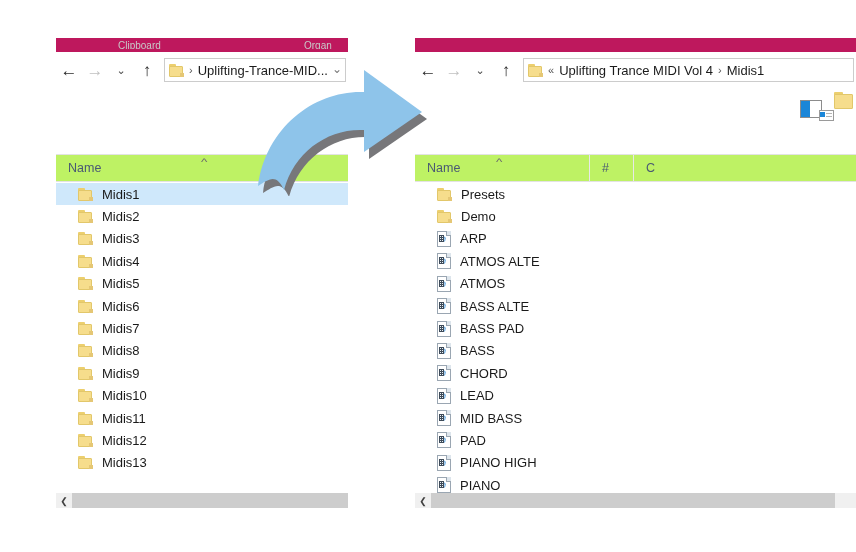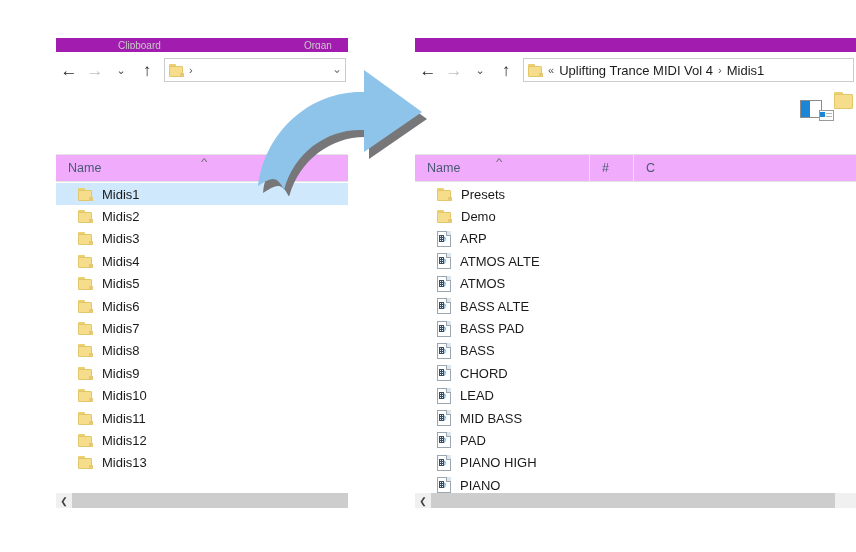--- a/index.html
+++ b/index.html
@@ -24,21 +24,21 @@
   }
   #left-window  { left: 56px;  top: 38px; width: 292px; height: 492px; }
   #right-window { left: 415px; top: 38px; width: 441px; height: 492px; }
 
   
   .ribbon-strip {
     position: absolute;
     left: 0; top: 0;
     width: 100%;
     height: 14px;
-    background: #a21caf;
+    background: #be185d;
     border-bottom: 1px solid #dcdcdc;
     overflow: hidden;
   }
   .ribbon-label {
     position: absolute;
     bottom: 1px;
     font-size: 10px;
     color: #c9c9c9;
     white-space: nowrap;
     clip-path: inset(0 0 2px 0);
@@ -192,21 +192,21 @@
   }
 
   
   .colheader {
     position: absolute;
     left: 0;
     width: 100%;
     height: 28px;
     border-top: 1px solid #e3e3e3;
     border-bottom: 1px solid #e3e3e3;
-    background: #f0abfc;
+    background: #bef264;
     display: flex;
     align-items: center;
     box-sizing: border-box;
     overflow: hidden;
   }
   #left-window  .colheader { top: 116px; }
   #right-window .colheader { top: 116px; }
 
   .colcell {
     position: relative;
@@ -362,20 +362,21 @@
       <span>↑</span>
     </div>
 
     <div class="addressbar">
       <span class="folder-ico">
         <span class="tab"></span>
           <span class="body"></span>
           <span class="fold"></span>
       </span>
       <span class="crumb-sep">›</span>
+      <span class="crumb-text">Uplifting-Trance-MID...</span>
       <span class="addr-tail">⌄</span>
     </div>
   </div>
 
   <div class="colheader">
     <div class="colcell last" style="width:100%;">
       <span>Name</span>
       <span class="sort-caret" style="left:146px;">^</span>
     </div>
   </div>

